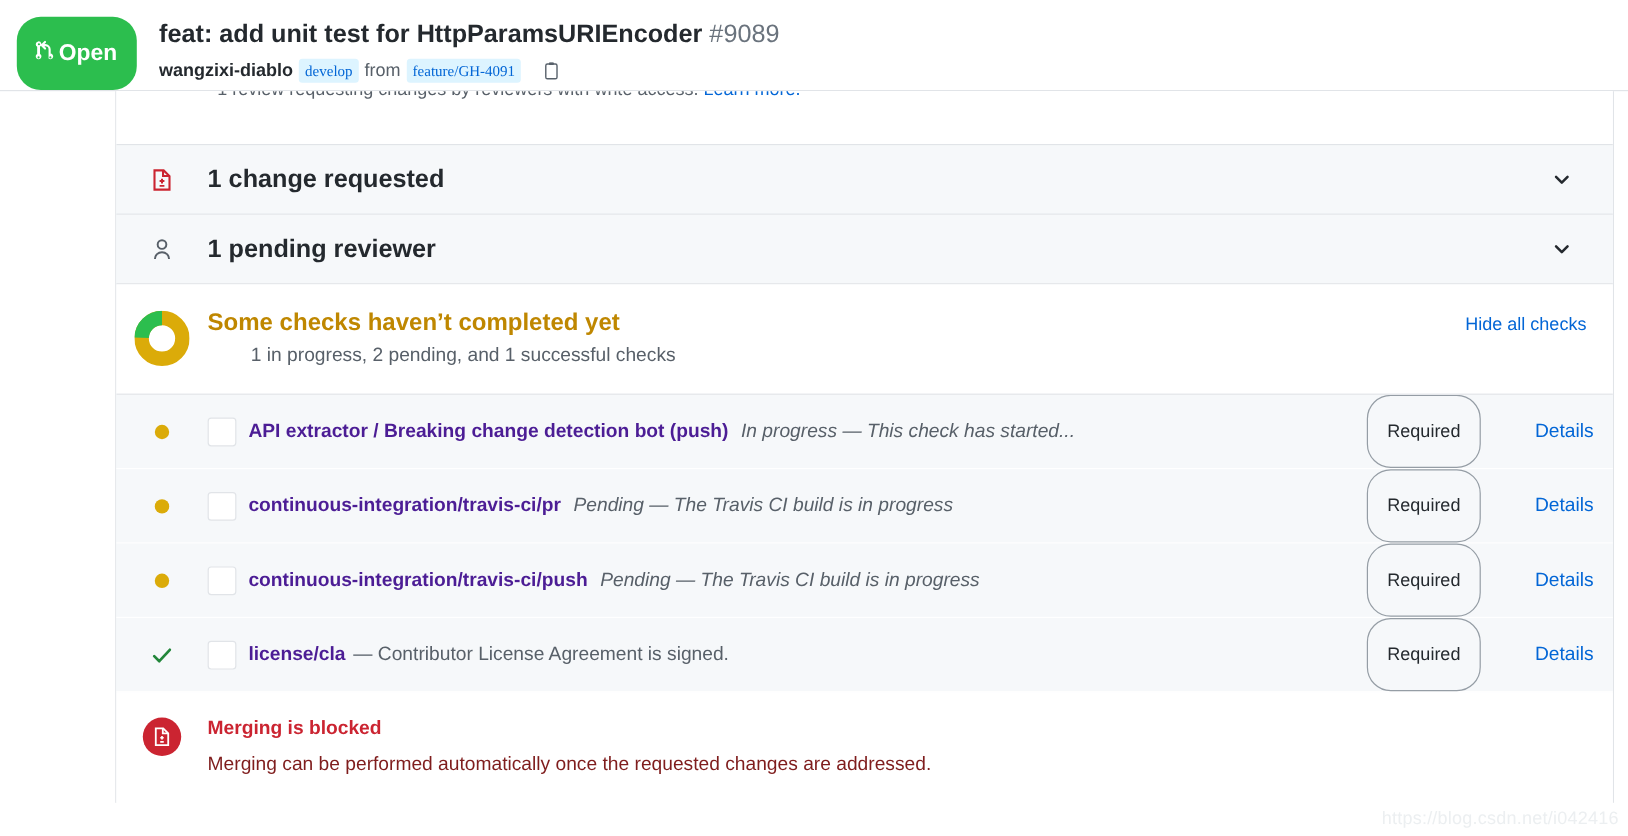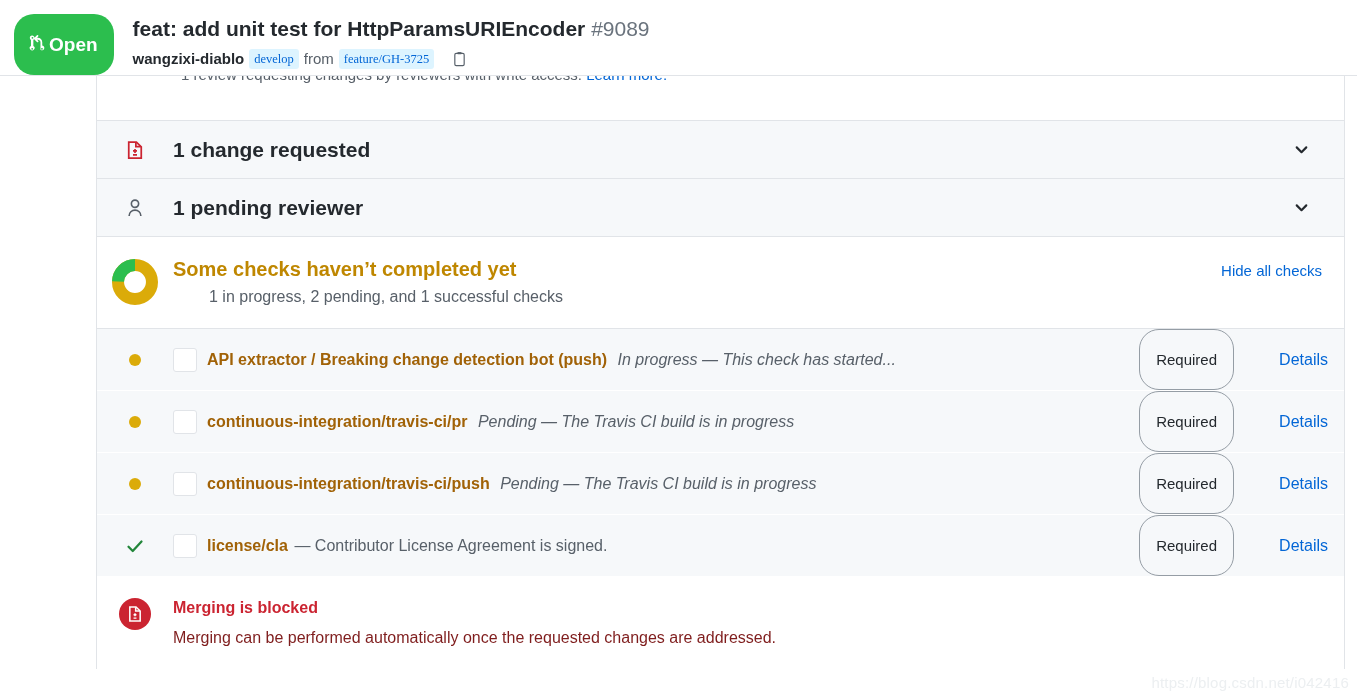--- a/index.html
+++ b/index.html
@@ -150,21 +150,21 @@
     border: 1px solid #e1e4e8;
     border-radius: 3px;
     margin-right: 10px;
   }
   .check-text {
     flex: 1;
     font-size: 16px; line-height: 22px;
     color: #586069;
     white-space: nowrap; overflow: hidden;
   }
-  .check-name { font-weight: bold; color: #a16207; }
+  .check-name { font-weight: bold; color: #4c1d95; }
   .check-desc { font-style: italic; color: #586069; margin-left: 6px; }
   .check-desc-plain { font-style: normal; color: #586069; margin-left: 2px; }
   .required-pill {
     border: 1px solid #959da5;
     border-radius: 20px;
     color: #24292e;
     font-size: 15px; line-height: 1;
     padding: 22px 16px;
     margin-right: 30px;
     white-space: nowrap;
@@ -222,21 +222,21 @@
 
     <div class="header-text">
       <div class="pr-title-line">
         <span class="pr-title">feat: add unit test for HttpParamsURIEncoder</span>
         <span class="pr-number">#9089</span>
       </div>
       <div class="pr-sub">
         <span class="pr-author">wangzixi-diablo</span>
         <span class="branch-chip">develop</span>
         <span>from</span>
-        <span class="branch-chip">feature/GH-3725</span>
+        <span class="branch-chip">feature/GH-4091</span>
         <span class="copy-btn">
           <svg width="17" height="17" viewBox="0 0 16 16" fill="none" stroke="#57606a" stroke-width="1.1" aria-hidden="true">
             <rect x="3.6" y="2.2" width="8.8" height="11.6" rx="1.3"></rect>
             <path d="M6.2 2.2V1.3h3.6v.9" fill="#57606a" stroke="none"></path>
             <rect x="6.2" y="1.1" width="3.6" height="1.9" rx="0.5" fill="#57606a" stroke="none"></rect>
           </svg>
         </span>
       </div>
     </div>
   </div>

